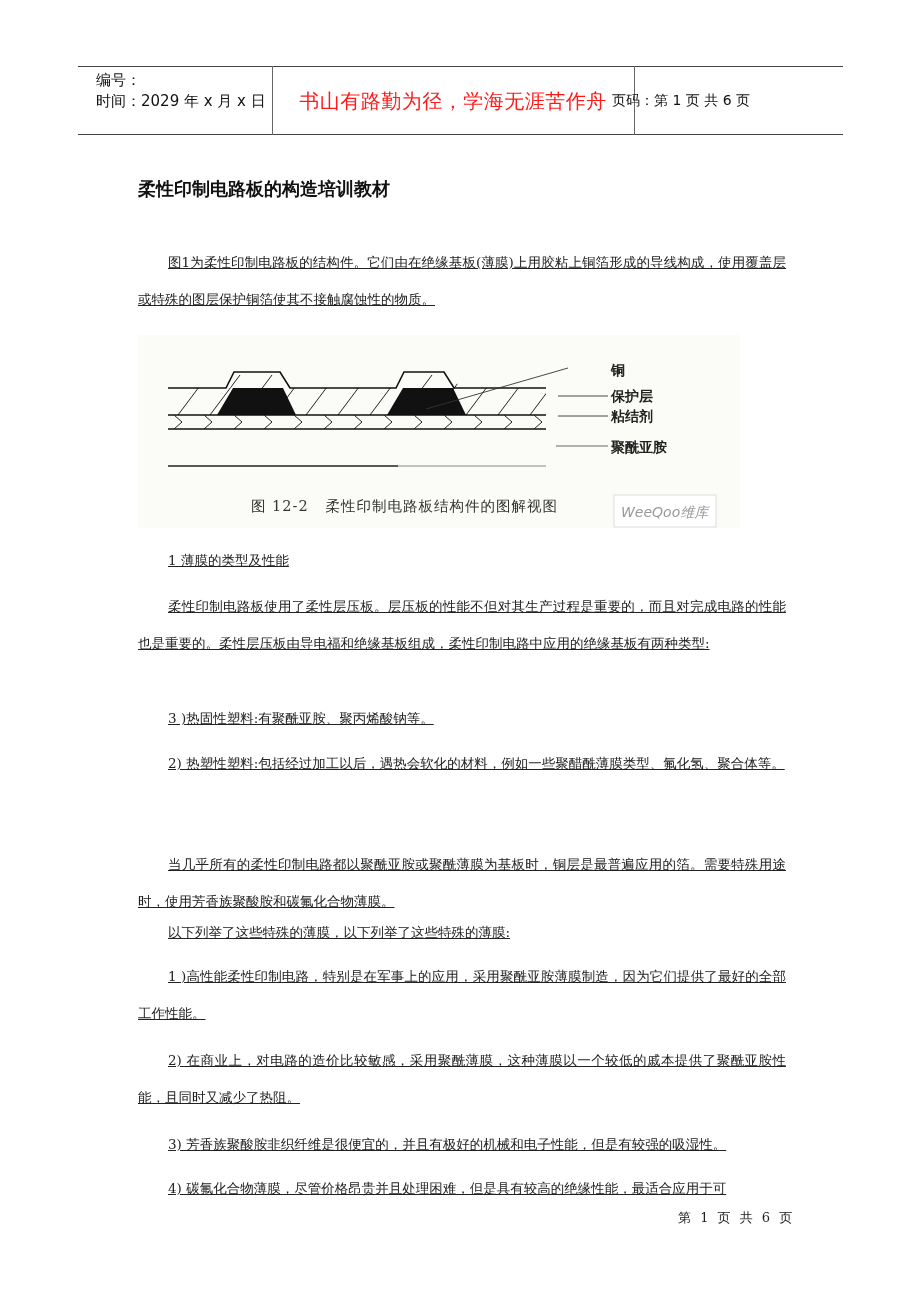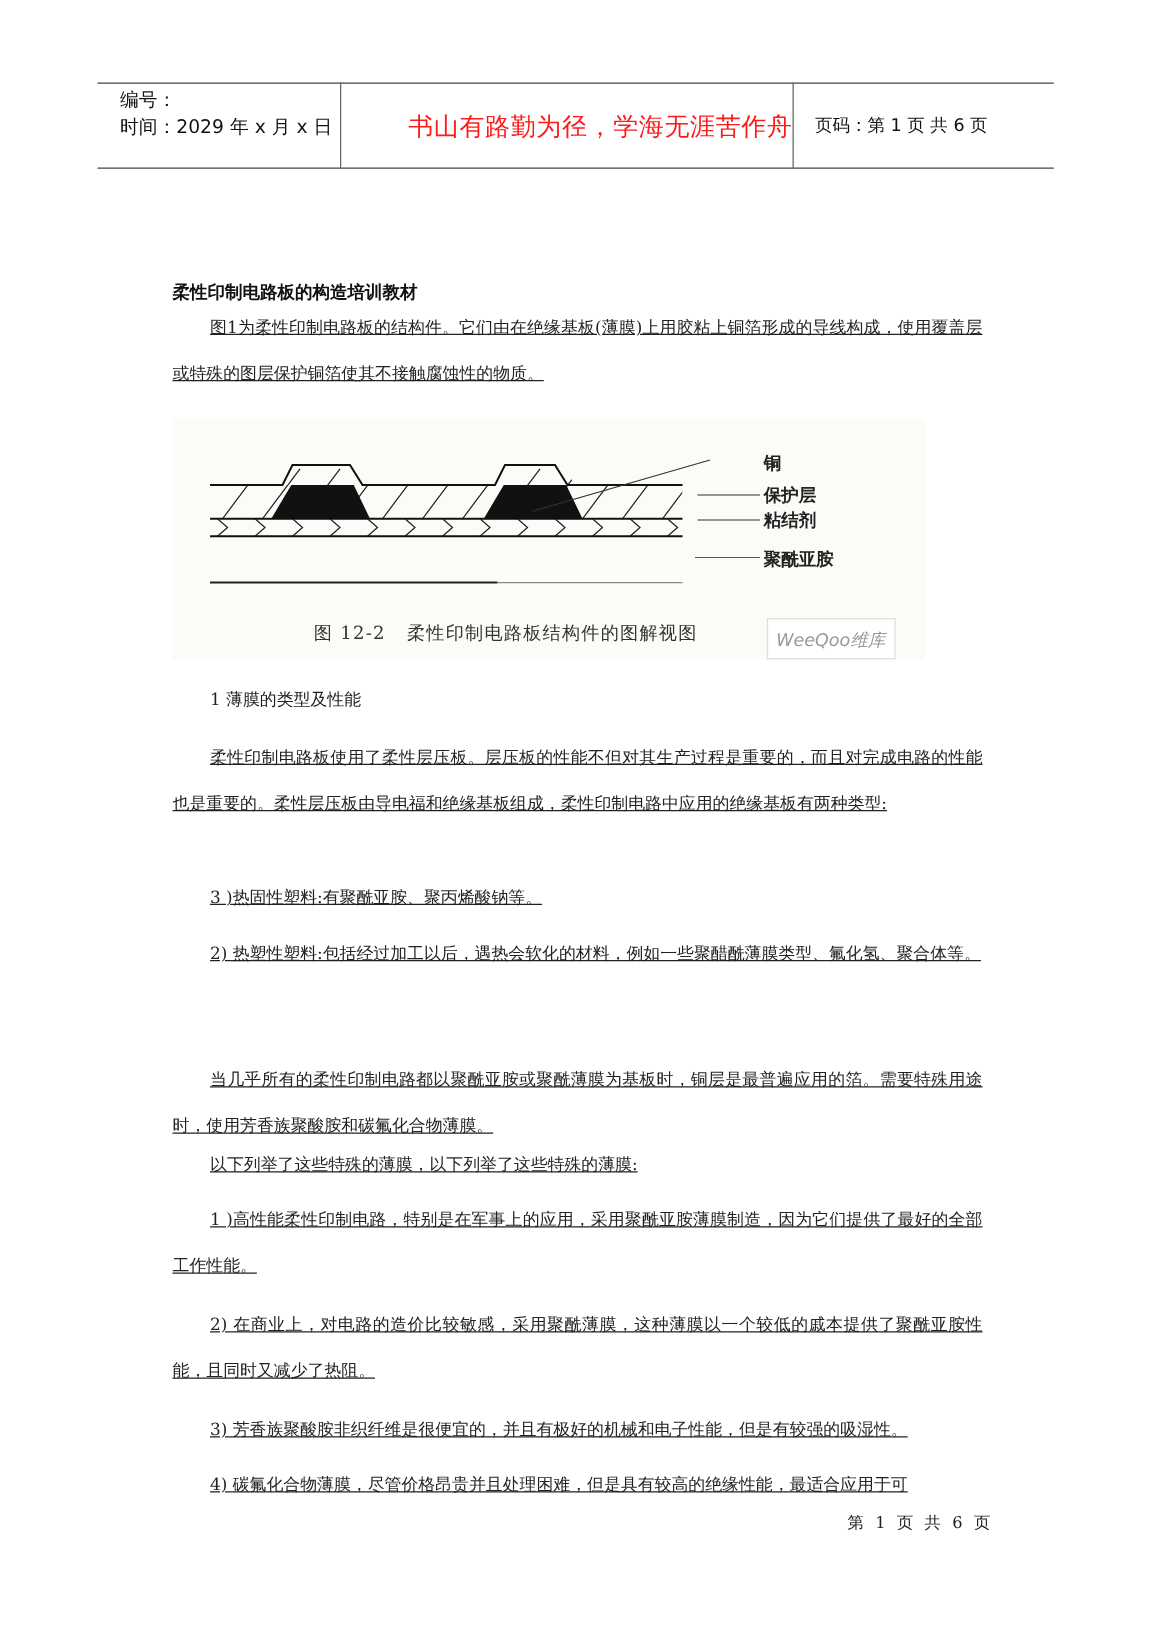--- a/index.html
+++ b/index.html
@@ -3,24 +3,24 @@
 <meta charset="utf-8">
 <style>
   html, body { margin: 0; padding: 0; background: #ffffff; }
   body { width: 920px; height: 1302px; position: relative; overflow: hidden;
          font-family: "DejaVu Serif", "Liberation Serif", serif; color: #1a1a1a; }
   .abs { position: absolute; }
   
   .hdr-line { position: absolute; left: 78px; width: 765px; height: 0; border-top: 1.5px solid #444; }
   .hdr-div { position: absolute; top: 66px; height: 69px; width: 0; border-left: 1.5px solid #666; }
   .hdr-left { left: 84px; top: 70px; font-family: "DejaVu Sans", "Liberation Sans", sans-serif; font-size: 15px; line-height: 21px; color: #111; margin-left: 12px; }
-  .hdr-motto { left: 272px; width: 362px; top: 88px; text-align: right; font-family: "DejaVu Sans", "Liberation Sans", sans-serif; font-size: 20px; color: #ff1a1a; letter-spacing: 0.5px; }
-  .hdr-page { left: 652px; top: 92px; font-family: "DejaVu Sans", "Liberation Sans", sans-serif; font-size: 14px; color: #111; }
+  .hdr-motto { left: 272px; width: 362px; top: 88px; text-align: center; font-family: "DejaVu Sans", "Liberation Sans", sans-serif; font-size: 20px; color: #ff1a1a; letter-spacing: 0.5px; }
+  .hdr-page { left: 612px; top: 92px; font-family: "DejaVu Sans", "Liberation Sans", sans-serif; font-size: 14px; color: #111; }
   
-  .title { left: 138px; top: 177px; font-family: "DejaVu Sans", "Liberation Sans", sans-serif; font-weight: bold; font-size: 14px; color: #111; margin-top: 48px; }
+  .title { left: 138px; top: 177px; font-family: "DejaVu Sans", "Liberation Sans", sans-serif; font-weight: bold; font-size: 18px; color: #111; }
   .para { position: absolute; left: 138px; width: 648px; font-size: 13.5px; line-height: 37px; color: #222; text-align: justify; text-align-last: left; }
   .para.ind { text-indent: 30px; text-decoration: underline; }
   .figure { left: 138px; top: 335px; width: 602px; height: 193px; background: #fbfbf8; }
   .footer { left: 678px; top: 1209px; font-size: 13px; color: #222; letter-spacing: 1px; word-spacing: 3px; }
 </style>
 </head>
 <body>
 
 <div class="hdr-line" style="top:66px;"></div>
 <div class="hdr-line" style="top:134px;"></div>
@@ -100,21 +100,21 @@
     <text x="473" y="86" font-family="DejaVu Serif, serif" font-size="14" font-weight="bold" fill="#222">粘结剂</text>
     <text x="473" y="117" font-family="DejaVu Serif, serif" font-size="14" font-weight="bold" fill="#222">聚酰亚胺</text>
 
     <text x="113" y="176" font-family="DejaVu Serif, serif" font-size="14.5" fill="#333" letter-spacing="1" xml:space="preserve">图 12-2   柔性印制电路板结构件的图解视图</text>
 
     <rect x="476" y="160" width="102" height="32" fill="#ffffff" stroke="#dddddd" stroke-width="1"></rect>
     <text x="483" y="182" font-family="DejaVu Sans, sans-serif" font-size="14" font-style="italic" fill="#999">WeeQoo维库</text>
   </svg>
 </div>
 
-<div class="para" style="top:542px; text-indent:30px;">1  薄膜的类型及性能</div>
+<div class="para" style="top:542px; text-indent:30px;text-decoration:underline;">1  薄膜的类型及性能</div>
 
 <div class="para ind" style="top:588px;">柔性印制电路板使用了柔性层压板。层压板的性能不但对其生产过程是重要的，而且对完成电路的性能也是重要的。柔性层压板由导电福和绝缘基板组成，柔性印制电路中应用的绝缘基板有两种类型:</div>
 <div class="para ind" style="top:700px;">3 )热固性塑料:有聚酰亚胺、聚丙烯酸钠等。</div>
 <div class="para ind" style="top:745px;">2)  热塑性塑料:包括经过加工以后，遇热会软化的材料，例如一些聚醋酰薄膜类型、氟化氢、聚合体等。</div>
 <div class="para ind" style="top:846px;">当几乎所有的柔性印制电路都以聚酰亚胺或聚酰薄膜为基板时，铜层是最普遍应用的箔。需要特殊用途时，使用芳香族聚酸胺和碳氟化合物薄膜。</div>
 <div class="para ind" style="top:914px;">以下列举了这些特殊的薄膜，以下列举了这些特殊的薄膜:</div>
 <div class="para ind" style="top:958px;">1 )高性能柔性印制电路，特别是在军事上的应用，采用聚酰亚胺薄膜制造，因为它们提供了最好的全部工作性能。</div>
 <div class="para ind" style="top:1042px;">2)  在商业上，对电路的造价比较敏感，采用聚酰薄膜，这种薄膜以一个较低的戚本提供了聚酰亚胺性能，且同时又减少了热阻。</div>
 <div class="para ind" style="top:1126px;">3)  芳香族聚酸胺非织纤维是很便宜的，并且有极好的机械和电子性能，但是有较强的吸湿性。</div>
 <div class="para ind" style="top:1170px;">4)  碳氟化合物薄膜，尽管价格昂贵并且处理困难，但是具有较高的绝缘性能，最适合应用于可</div>

